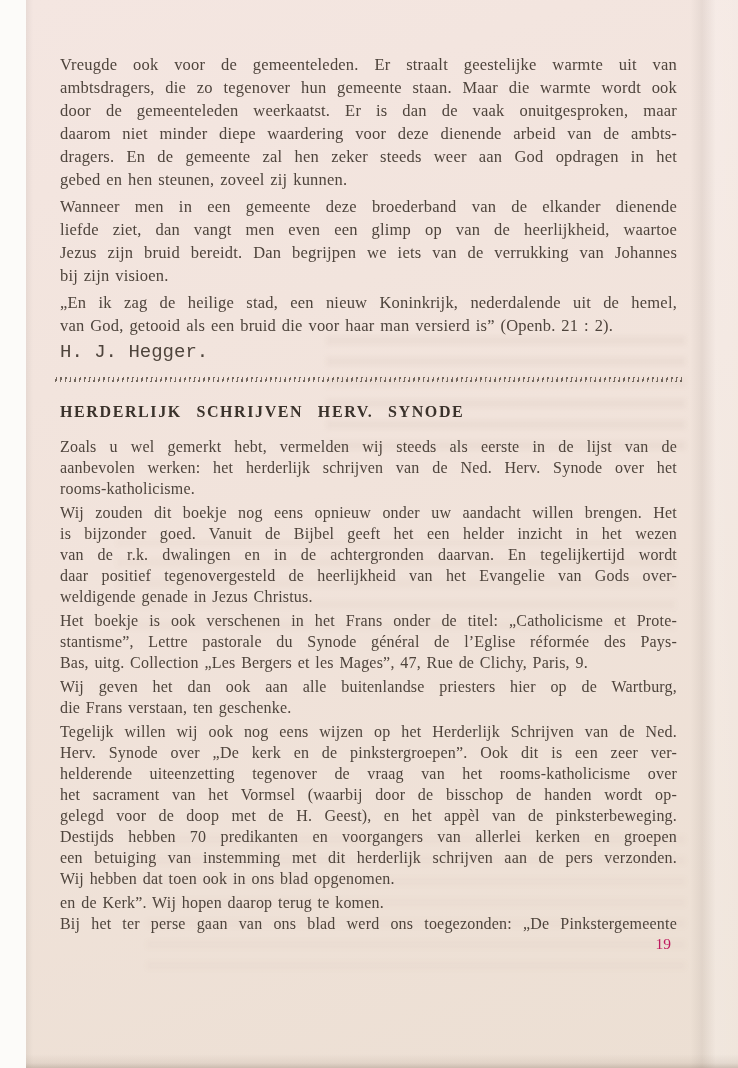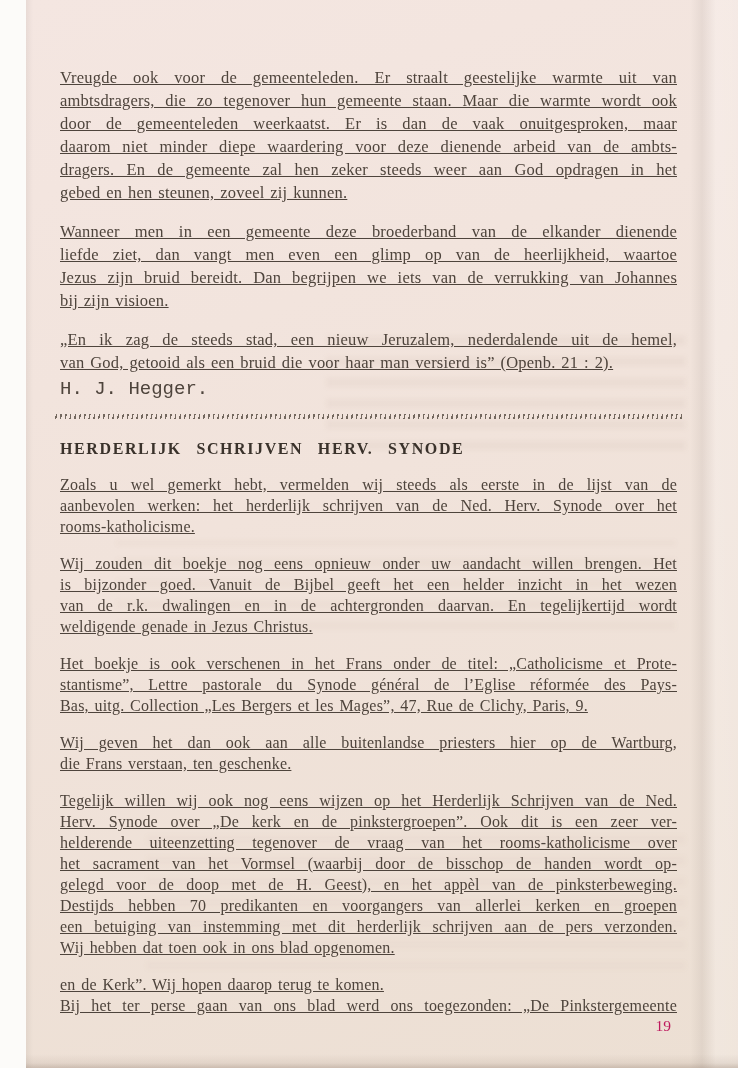--- a/index.html
+++ b/index.html
@@ -48,21 +48,21 @@
   }
   .ghost-a { left: 300px; top: 330px; width: 360px; height: 120px; }
   .ghost-b { left: 90px;  top: 540px; width: 560px; height: 90px; opacity:.7; }
   .ghost-c { left: 120px; top: 830px; width: 540px; height: 140px; opacity:.6; }
 
   .content {
     position: absolute;
     left: 60px; right: 61px; top: 50px;
     color: #4e443c;
   }
-  .para { margin: 16px 0 4px 0; text-decoration: underline; }
+  .para { margin: 3px 0 4px 0; }
   .sec2 .para { margin-bottom: 3px; }
   .line {
     text-align: justify;
     text-align-last: justify;
     letter-spacing: 0.2px;
     word-spacing: 1.5px;
   }
   .sec1 .line { font-size: 16.5px; line-height: 23px; }
   .sec2 .line { font-size: 16px;   line-height: 21px; }
   .line.last { text-align-last: left; }
@@ -123,37 +123,38 @@
           <div class="line">dragers. En de gemeente zal hen zeker steeds weer aan God opdragen in het</div>
           <div class="line last">gebed en hen steunen, zoveel zij kunnen.</div>
         </div>
         <div class="para">
           <div class="line">Wanneer men in een gemeente deze broederband van de elkander dienende</div>
           <div class="line">liefde ziet, dan vangt men even een glimp op van de heerlijkheid, waartoe</div>
           <div class="line">Jezus zijn bruid bereidt. Dan begrijpen we iets van de verrukking van Johannes</div>
           <div class="line last">bij zijn visioen.</div>
         </div>
         <div class="para">
-          <div class="line">„En ik zag de steeds stad, een nieuw Jeruzalem, nederdalende uit de hemel,</div>
+          <div class="line">„En ik zag de heilige stad, een nieuw Koninkrijk, nederdalende uit de hemel,</div>
           <div class="line last">van God, getooid als een bruid die voor haar man versierd is” (Openb. 21 : 2).</div>
         </div>
       </section>
     <div class="signature">H. J. Hegger.</div>
     <div class="divider"></div>
     <h1 class="heading">HERDERLIJK SCHRIJVEN HERV. SYNODE</h1>
     <section class="sec sec2">
         <div class="para">
           <div class="line">Zoals u wel gemerkt hebt, vermelden wij steeds als eerste in de lijst van de</div>
           <div class="line">aanbevolen werken: het herderlijk schrijven van de Ned. Herv. Synode over het</div>
           <div class="line last">rooms-katholicisme.</div>
         </div>
         <div class="para">
           <div class="line">Wij zouden dit boekje nog eens opnieuw onder uw aandacht willen brengen. Het</div>
           <div class="line">is bijzonder goed. Vanuit de Bijbel geeft het een helder inzicht in het wezen</div>
           <div class="line">van de r.k. dwalingen en in de achtergronden daarvan. En tegelijkertijd wordt</div>
+          <div class="line">daar positief tegenovergesteld de heerlijkheid van het Evangelie van Gods over-</div>
           <div class="line last">weldigende genade in Jezus Christus.</div>
         </div>
         <div class="para">
           <div class="line">Het boekje is ook verschenen in het Frans onder de titel: „Catholicisme et Prote-</div>
           <div class="line">stantisme”, Lettre pastorale du Synode général de l’Eglise réformée des Pays-</div>
           <div class="line last">Bas, uitg. Collection „Les Bergers et les Mages”, 47, Rue de Clichy, Paris, 9.</div>
         </div>
         <div class="para">
           <div class="line">Wij geven het dan ook aan alle buitenlandse priesters hier op de Wartburg,</div>
           <div class="line last">die Frans verstaan, ten geschenke.</div>

